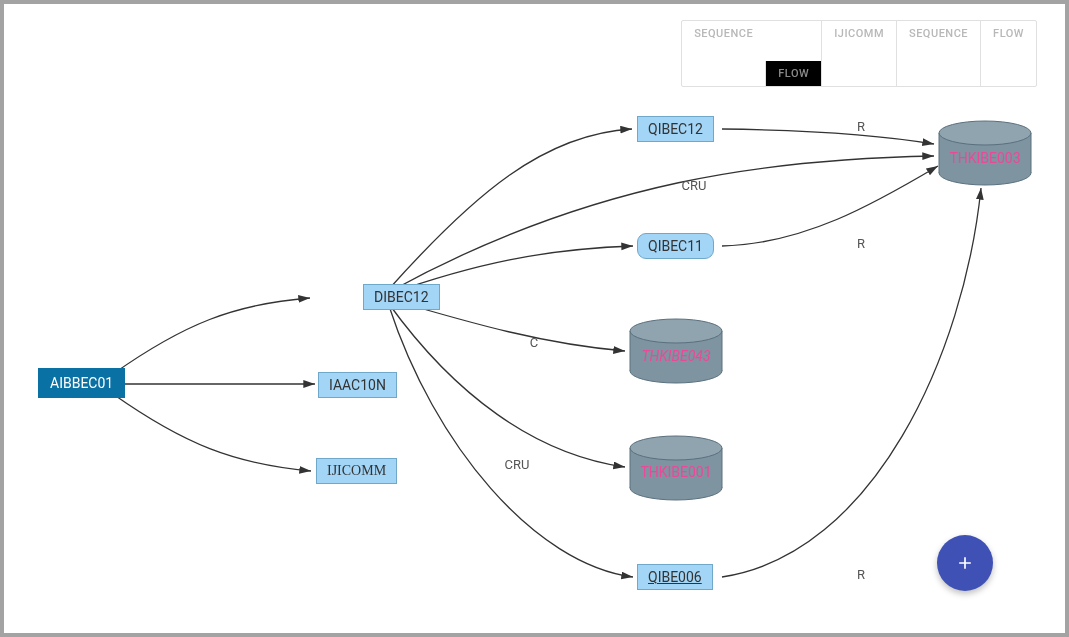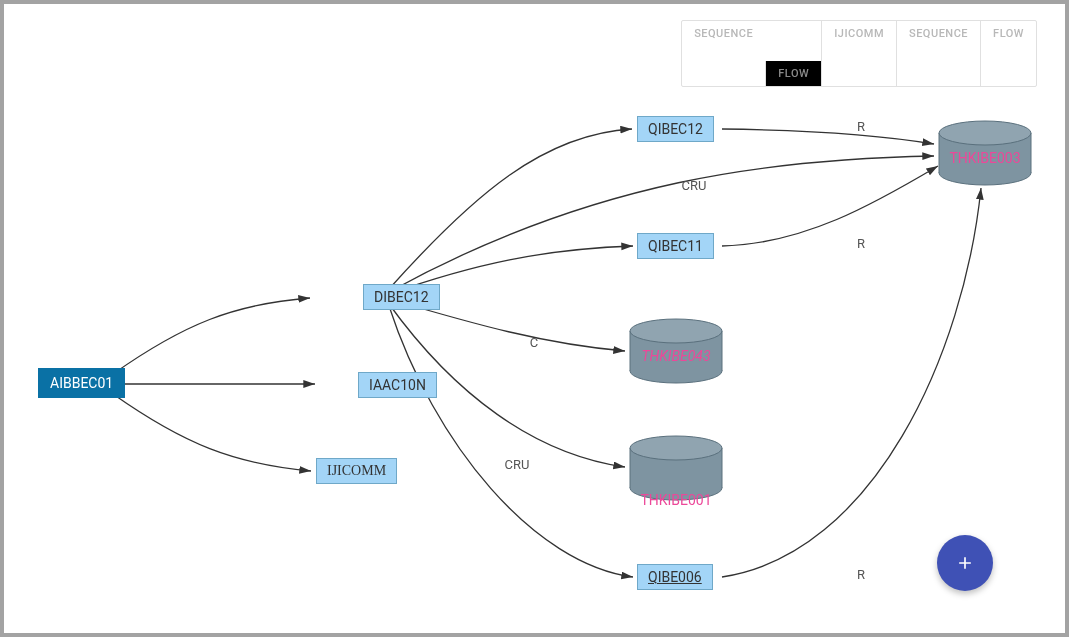--- a/index.html
+++ b/index.html
@@ -171,29 +171,29 @@
     <path d="M 385 302 C 430 440 530 560 629 573" stroke="#333" stroke-width="1.3" fill="none" marker-end="url(#arrow)"></path>
 
     <path d="M 718 125 C 800 126 870 130 930 140" stroke="#333" stroke-width="1.3" fill="none" marker-end="url(#arrow)"></path>
 
     <path d="M 718 242 C 800 240 870 200 934 162" stroke="#333" stroke-width="1.3" fill="none" marker-end="url(#arrow)"></path>
 
     <path d="M 718 573 C 870 550 960 350 977 184" stroke="#333" stroke-width="1.3" fill="none" marker-end="url(#arrow)"></path>
   </svg>
 
   <span class="cyl-label" style="left:672px; top:352px;font-style:italic;">THKIBE043</span>
-  <span class="cyl-label" style="left:672px; top:468px;margin-top:28px;">THKIBE001</span>
+  <span class="cyl-label" style="left:672px; top:468px;">THKIBE001</span>
   <span class="cyl-label" style="left:981px; top:154px;">THKIBE003</span>
 
   <div class="node node-root" style="left:34px; top:364px;">AIBBEC01</div>
   <div class="node node-rect" style="left:311px; top:280px;margin-left:48px;">DIBEC12</div>
-  <div class="node node-rect" style="left:314px; top:368px;margin-left:40px;">IAAC10N</div>
+  <div class="node node-rect" style="left:314px; top:368px;">IAAC10N</div>
   <div class="node node-rect" style="left:312px; top:454px;font-family:Liberation Serif, serif;">IJICOMM</div>
   <div class="node node-rect" style="left:633px; top:112px;">QIBEC12</div>
-  <div class="node node-rect" style="left:633px; top:229px;">QIBEC11</div>
+  <div class="node node-rect" style="left:633px; top:229px;border-radius:9px;">QIBEC11</div>
   <div class="node node-rect" style="left:633px; top:560px;text-decoration:underline;">QIBE006</div>
 
   <span class="edge-label" style="left:857px; top:122px;">R</span>
   <span class="edge-label" style="left:690px; top:181px;">CRU</span>
   <span class="edge-label" style="left:857px; top:239px;">R</span>
   <span class="edge-label" style="left:530px; top:338px;">C</span>
   <span class="edge-label" style="left:513px; top:460px;">CRU</span>
   <span class="edge-label" style="left:857px; top:570px;">R</span>
 
   <div class="fab">

